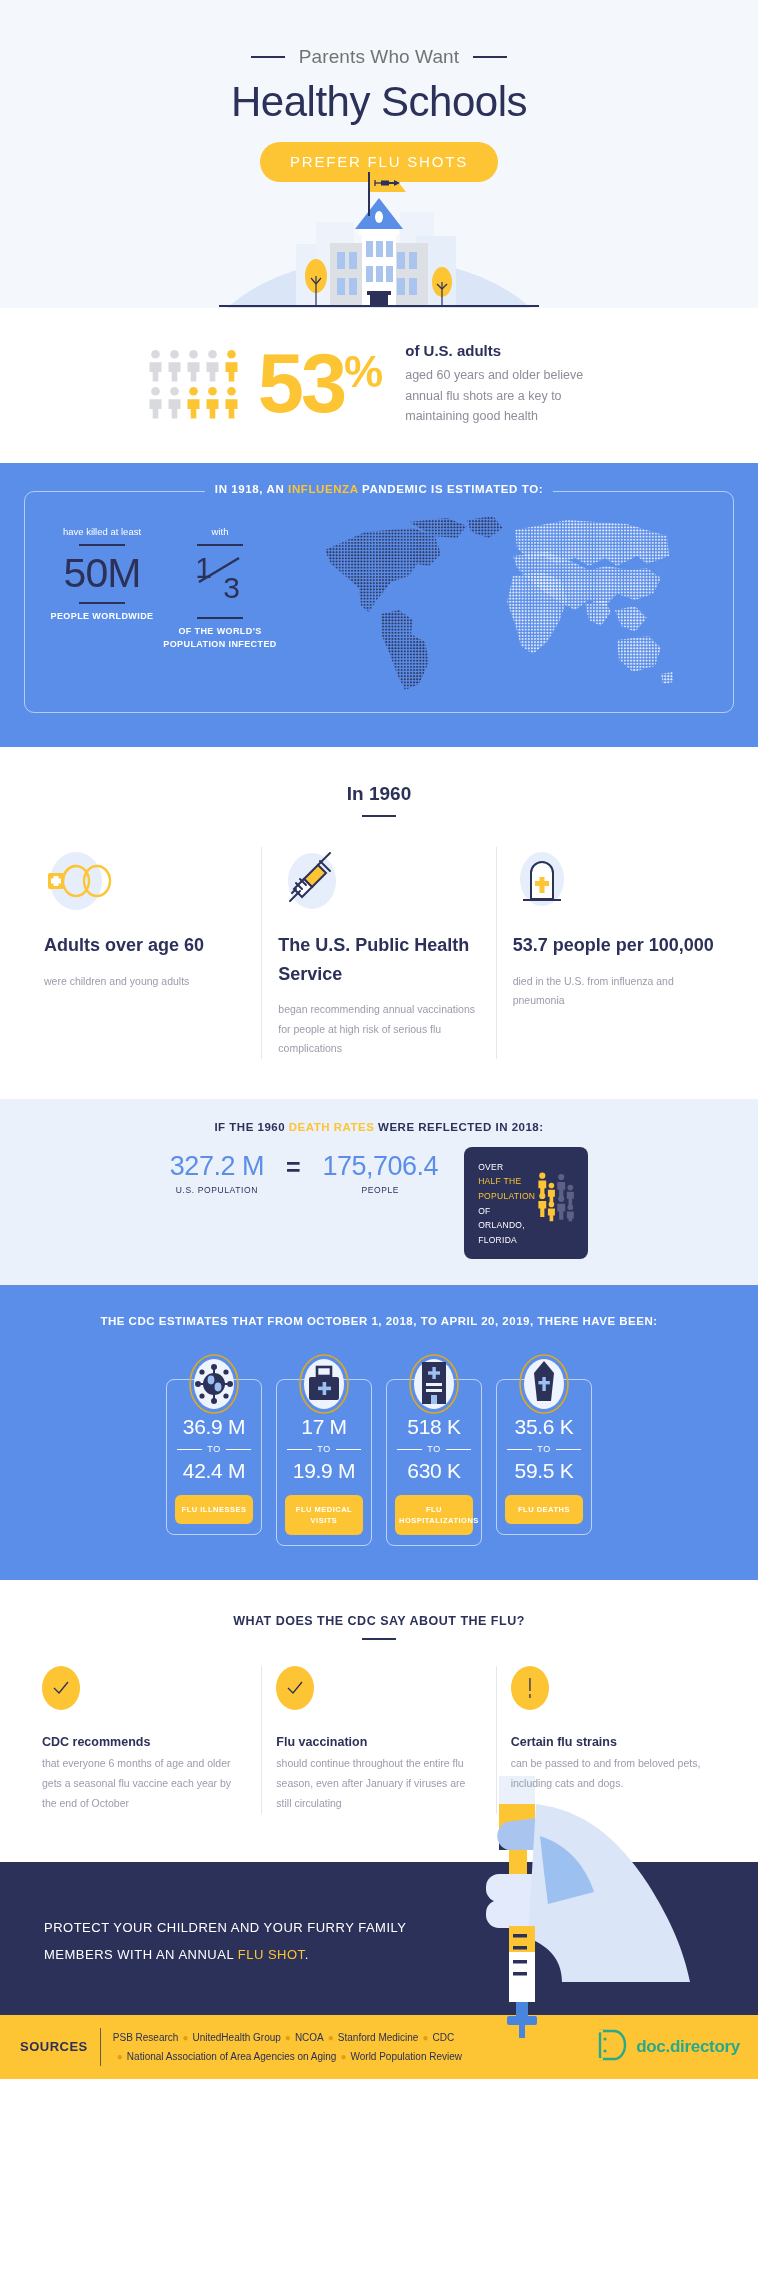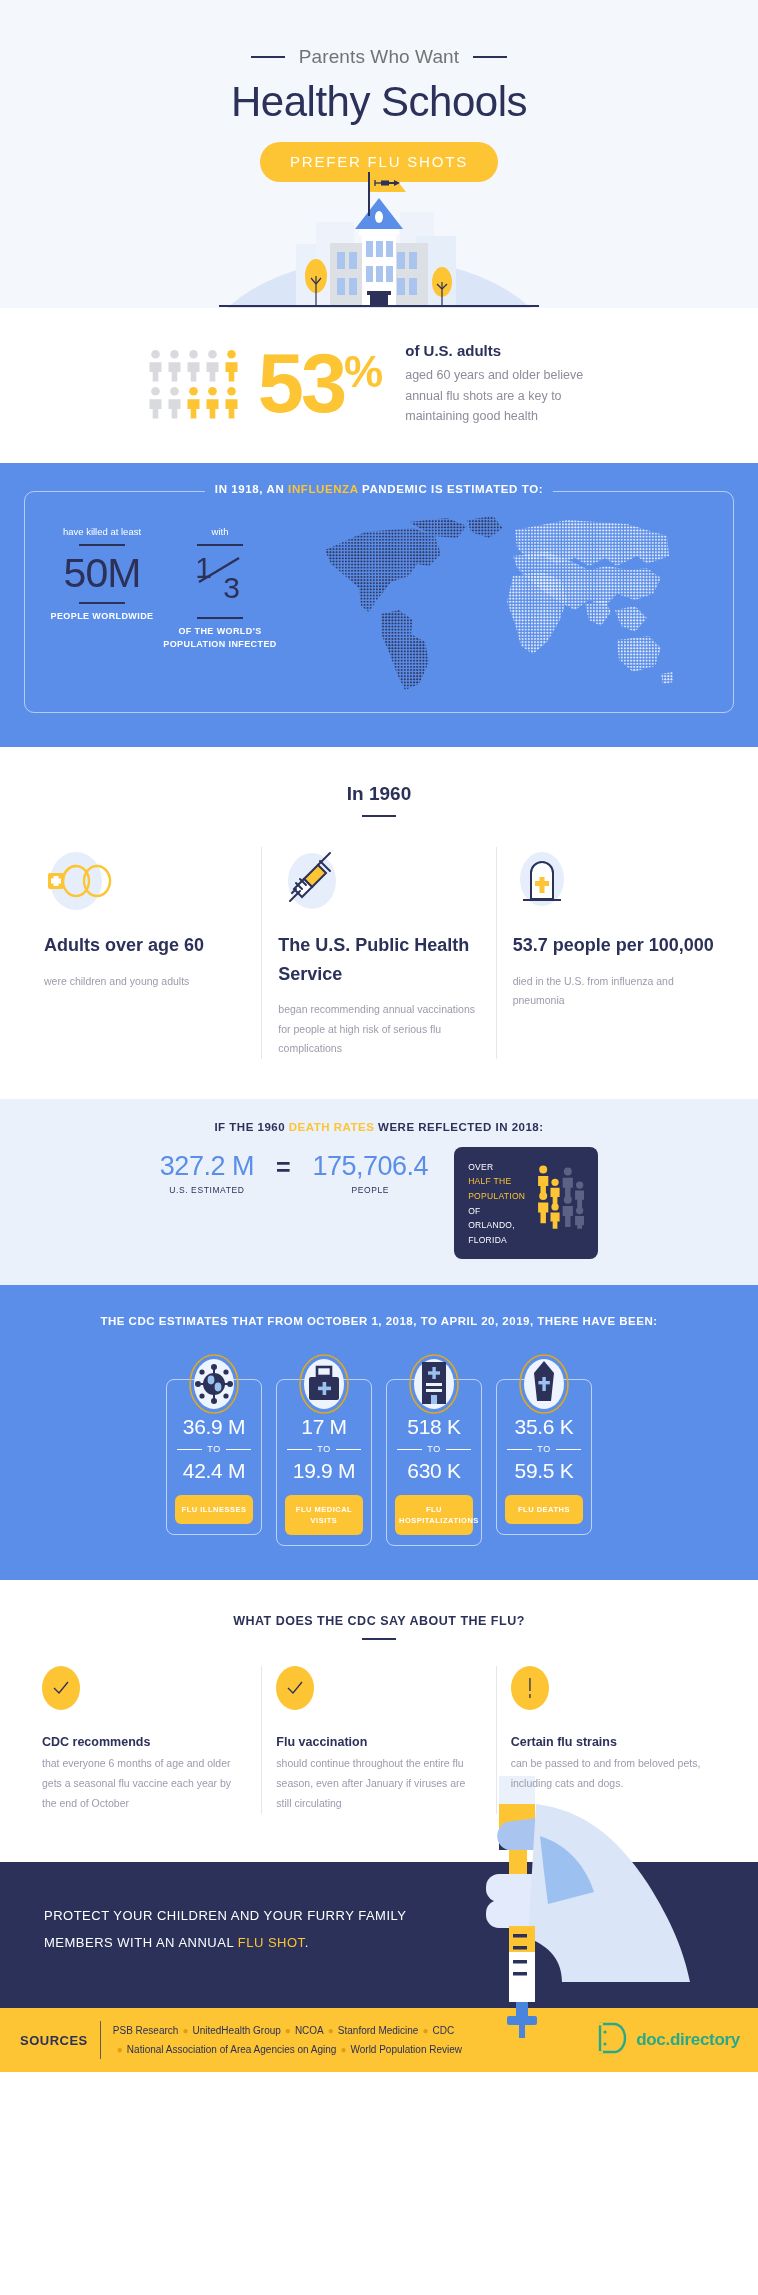--- a/index.html
+++ b/index.html
@@ -71,21 +71,21 @@
   
   .band-2018 { background:#eaf1fb; padding:22px 0 0; }
   .t2018 { font-size:11.5px; font-weight:bold; letter-spacing:.5px; color:#2b3159; text-align:center; }
   .eq-row { display:flex; align-items:flex-start; justify-content:center; margin-top:18px; padding:0 22px 0; }
   .eq-item { text-align:center; }
   .eq-num { font-size:27px; color:#5b8ee8; letter-spacing:-.5px; }
   .eq-lab { font-size:8.5px; color:#2b3159; letter-spacing:.6px; margin-top:3px; }
   .eq-sign { font-size:25px; color:#2b3159; margin:2px 22px 0; font-weight:bold; }
   .orlando {
     background:#2b3159; border-radius:8px; margin-left:26px; padding:13px 14px 12px;
-    display:flex; gap:1px; width:144px; position:relative; top:-4px;
+    display:flex; gap:1px; width:124px; position:relative; top:-4px;
   }
   .orlando .txt { font-size:8.5px; line-height:1.72; color:#fff; letter-spacing:.3px; }
   .orlando .txt .hl { color:#fdc433; }
 
   
   .band-cdc { background:#5b8ee8; padding:26px 0 34px; }
   .cdc-title { color:#fff; font-size:11.5px; font-weight:bold; letter-spacing:.5px; text-align:center; line-height:1.9; padding:0 70px; }
   .cdc-cols { display:flex; justify-content:center; gap:14px; margin-top:20px; }
   .cdc-card { width:96px; position:relative; padding-top:26px; }
   .cdc-body {
@@ -107,21 +107,21 @@
   .band-say { background:#fff; padding:34px 0 0; position:relative; }
   .say-title { font-size:12.5px; font-weight:bold; letter-spacing:.5px; color:#2b3159; text-align:center; }
   .say-cols { display:flex; margin:26px 28px 0; position:relative; z-index:2; }
   .say-col { flex:1; padding:0 18px 0 14px; }
   .say-col + .say-col { border-left:1px solid #e4e7ef; }
   .circ { width:38px; height:44px; border-radius:50%; background:#fdc433; display:flex; align-items:center; justify-content:center; margin-bottom:22px; }
   .say-col h4 { font-size:12.5px; font-weight:bold; color:#2b3159; line-height:1.6; }
   .say-col p { font-size:10.5px; color:#9a9cab; line-height:1.9; margin-top:2px; }
 
   
-  .band-cta { background:#2b3159; padding:40px 0 46px; position:relative; min-height:146px; }
+  .band-cta { background:#2b3159; padding:52px 0 46px; position:relative; min-height:146px; }
   .cta-text { color:#fff; font-size:13px; letter-spacing:.5px; line-height:2.1; padding-left:44px; max-width:470px; }
 
   
   .band-src { background:#fdc433; padding:13px 0 13px; display:flex; align-items:center; }
   .src-label { font-size:13px; font-weight:bold; color:#2b3159; letter-spacing:.5px; padding:0 12px 0 20px; }
   .src-div { width:1px; align-self:stretch; background:#2b3159; opacity:.7; }
   .src-list { font-size:10px; color:#2b3159; line-height:1.9; padding-left:12px; flex:1; }
   .src-list .dot { color:#e09e12; padding:0 4px; }
   .brand { display:flex; align-items:center; gap:8px; padding-right:18px; }
   .brand-name { font-size:17px; font-weight:bold; color:#2aa98a; letter-spacing:-.3px; }
@@ -388,21 +388,21 @@
   </section>
 
   <section class="band-2018">
     <div class="t2018">
       <span>IF THE 1960 </span><span class="hl-yellow">DEATH RATES</span><span> WERE REFLECTED IN 2018:</span>
     </div>
 
     <div class="eq-row">
       <div class="eq-item">
         <div class="eq-num">327.2 M</div>
-        <div class="eq-lab">U.S. ESTIMATED</div>
+        <div class="eq-lab">U.S. POPULATION</div>
       </div>
       <div class="eq-sign">=</div>
       <div class="eq-item">
         <div class="eq-num">175,706.4</div>
         <div class="eq-lab">PEOPLE</div>
       </div>
 
       <div class="orlando">
         <div class="txt">
           <div>OVER</div>

